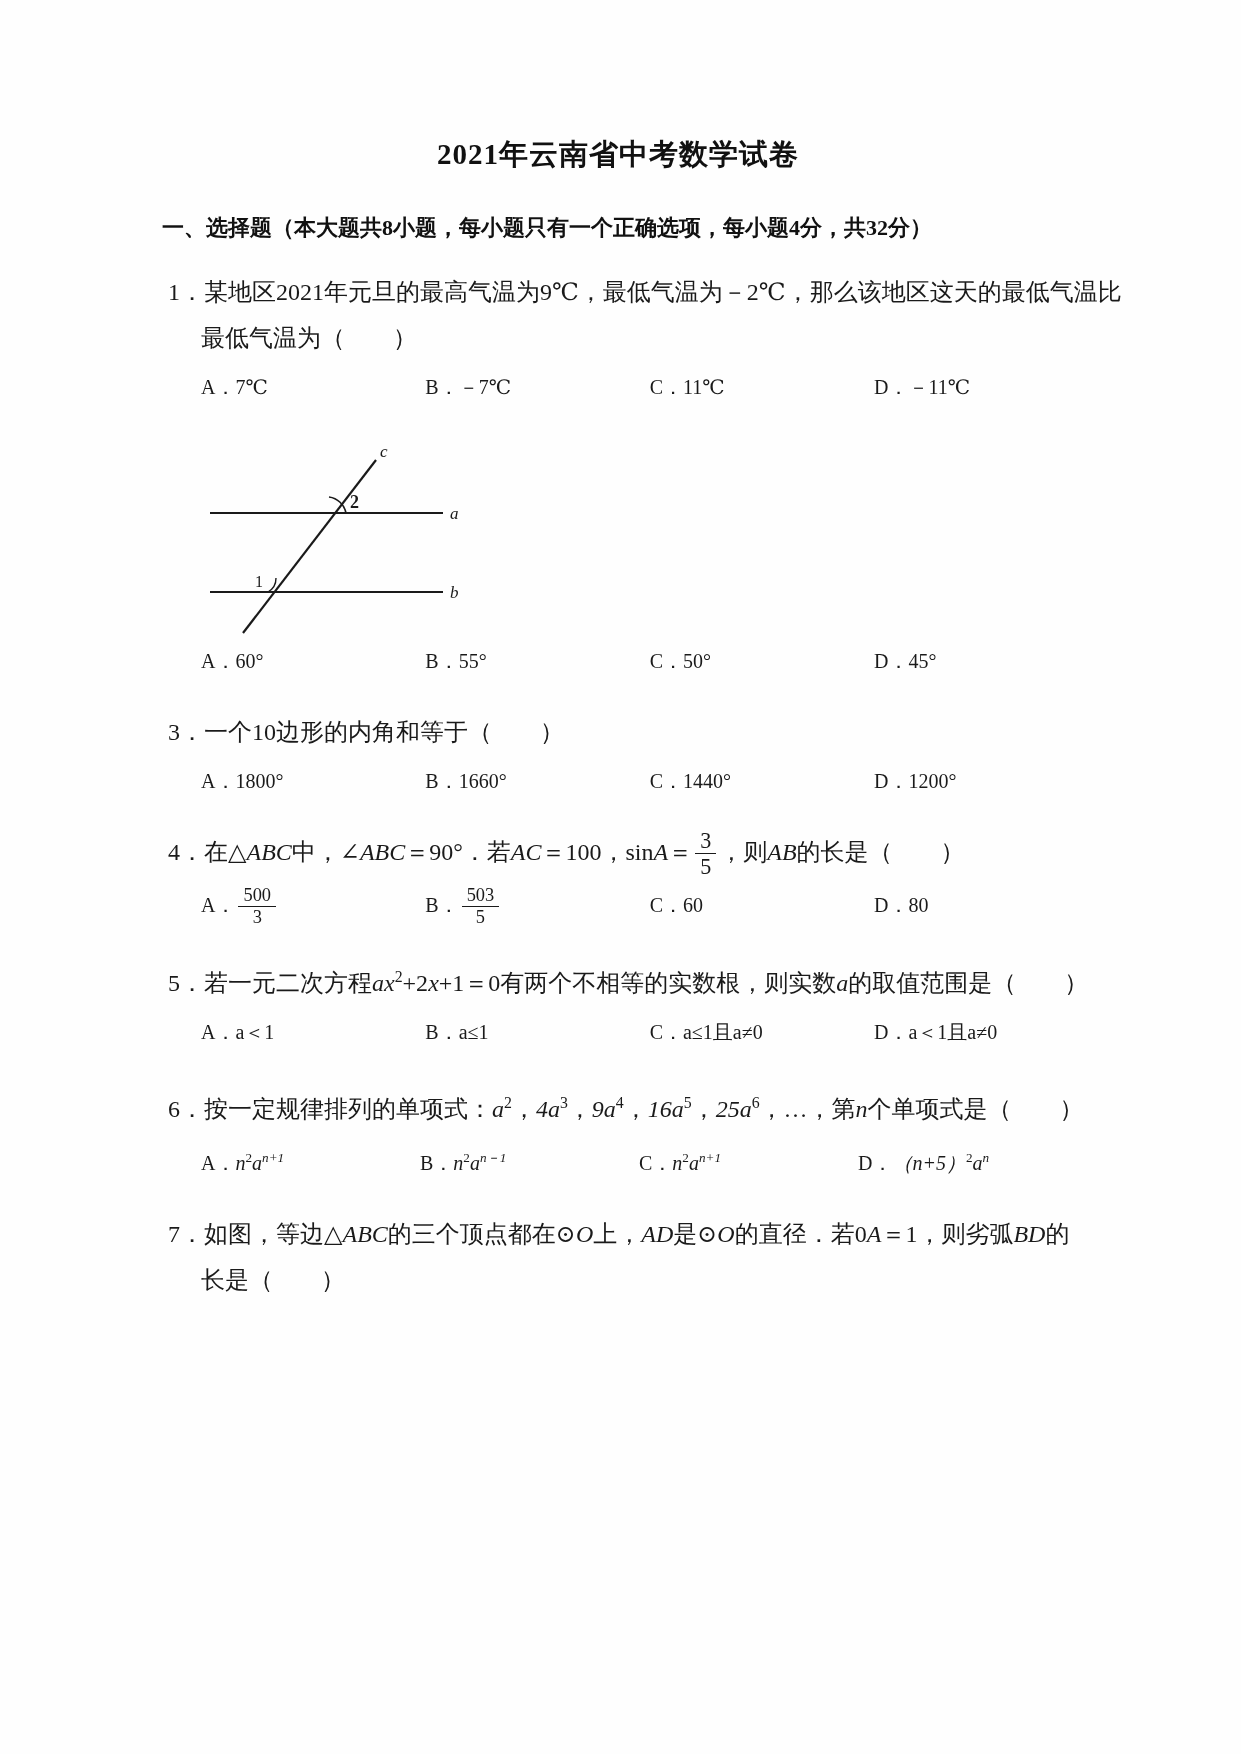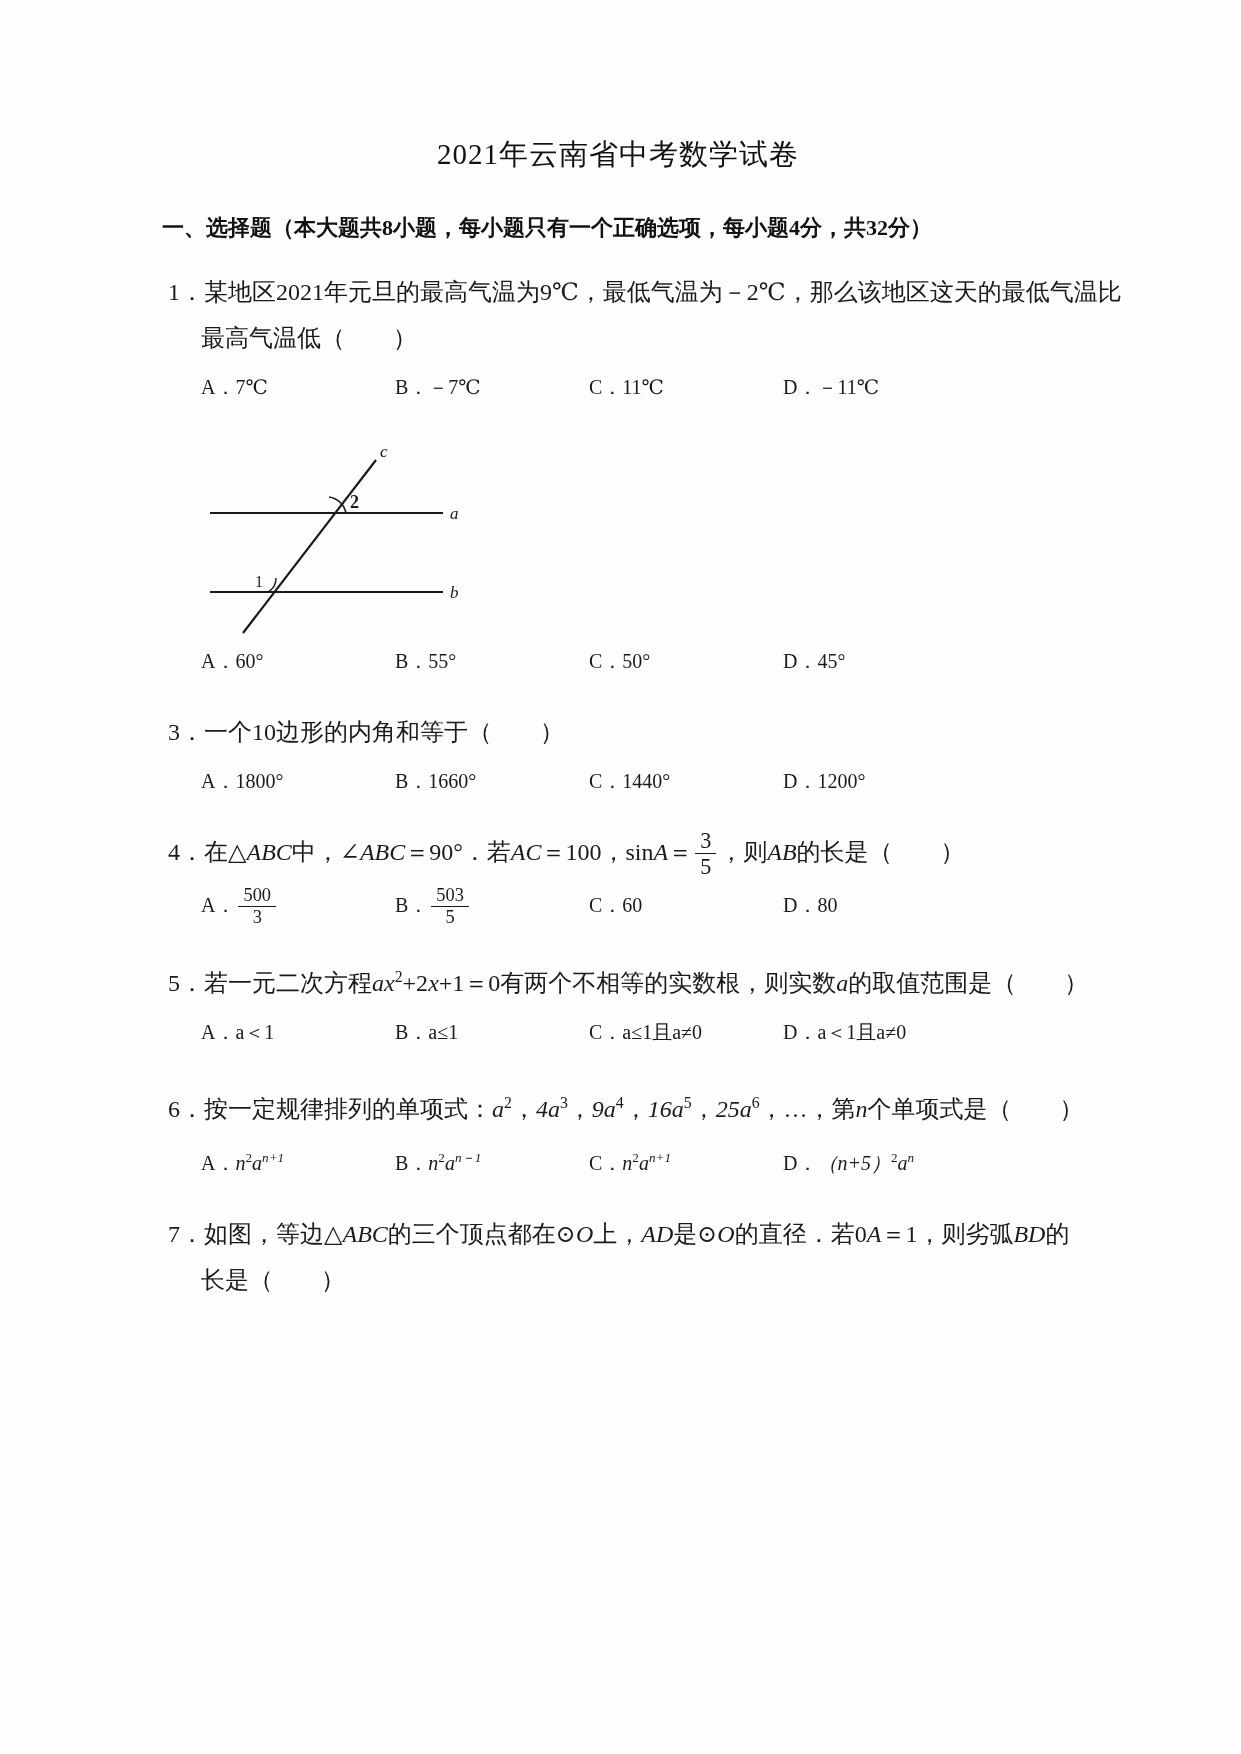--- a/index.html
+++ b/index.html
@@ -26,21 +26,21 @@
     position: absolute;
     left: 168px;
     top: 0;
     width: 900px;
   }
 
   
   .doc-title {
     text-align: center;
     font-size: 29px;
-    font-weight: normal;
+    font-weight: bold;
     letter-spacing: 1px;
     margin-top: 135px;
     color: #111;
     font-family: "Liberation Serif", "DejaVu Serif", serif;
   }
 
   
   .section-header {
     font-size: 22px;
     font-weight: bold;
@@ -69,20 +69,21 @@
     min-width: 26px;
   }
 
   
   .options {
     margin-top: 4px;
     margin-left: 33px;
     display: flex;
     font-size: 20px;
     line-height: 44px;
+    justify-content: space-between;
   }
   .opt {
     width: 194px;
     flex: 0 0 194px;
     white-space: nowrap;
   }
   .opt.wide {
     width: 210px;
     flex: 0 0 210px;
   }
@@ -133,21 +134,21 @@
   <div class="content">
 
     <div class="doc-title">2021年云南省中考数学试卷</div>
 
     <div class="section-header">一、选择题（本大题共8小题，每小题只有一个正确选项，每小题4分，共32分）</div>
 
     <div class="question">
       <div class="q-line">
         <span class="q-num">1．</span><span>某地区2021年元旦的最高气温为9℃，最低气温为－2℃，那么该地区这天的最低气温比</span>
       </div>
-      <div class="q-line wrap2">最高气温低（　　）</div>
+      <div class="q-line wrap2">最低气温为（　　）</div>
       <div class="options">
         <span class="opt">A．7℃</span>
         <span class="opt">B．－7℃</span>
         <span class="opt">C．11℃</span>
         <span class="opt">D．－11℃</span>
       </div>
     </div>
 
     <div class="question">
 

